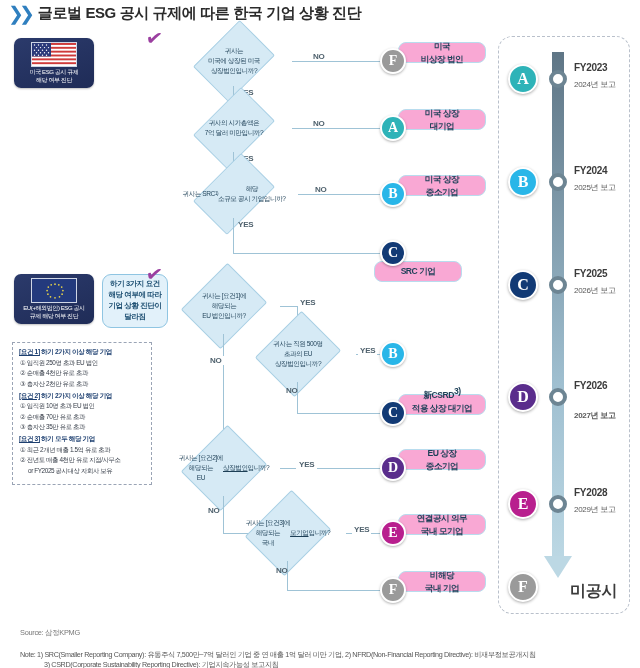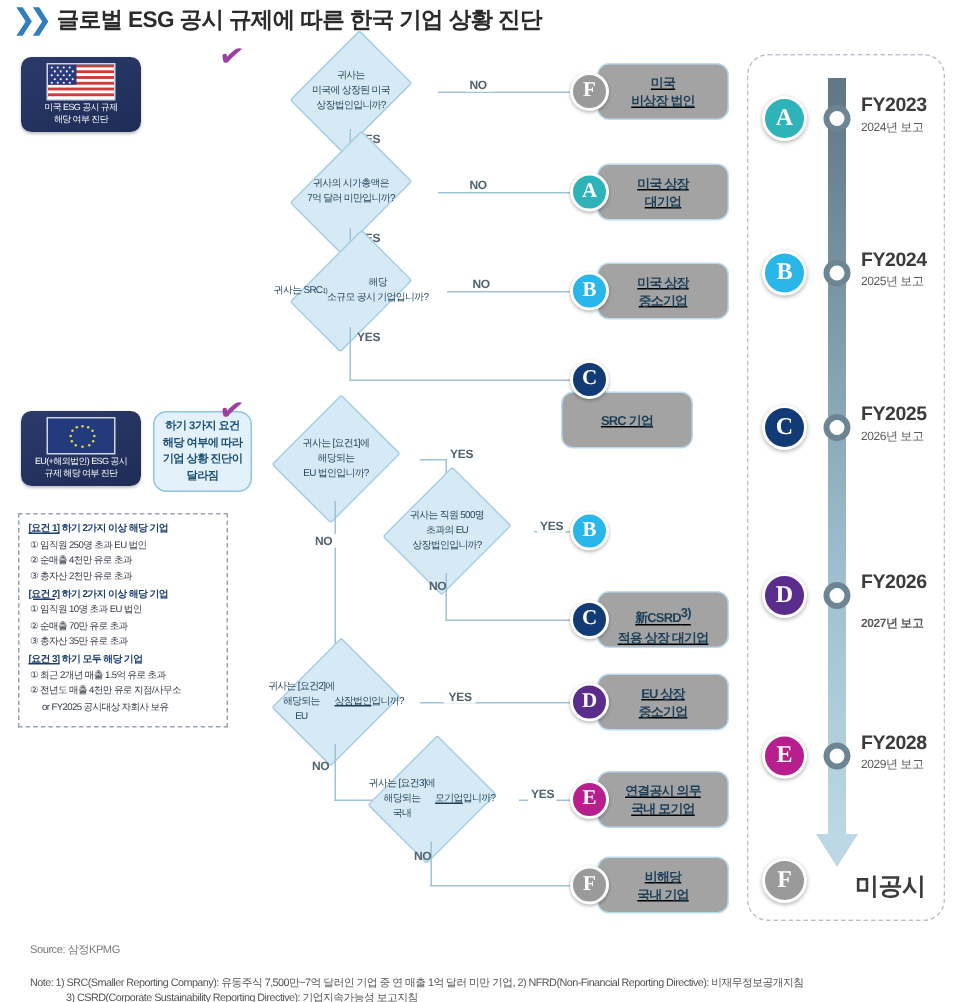--- a/index.html
+++ b/index.html
@@ -56,23 +56,23 @@
   .diamond .txt {
     position: absolute; inset: 0; display: flex; align-items: center; justify-content: center;
     text-align: center; font-size: 6.6px; color: #1d3f56; line-height: 1.5; letter-spacing: -0.45px;
     padding: 0 6px;
   }
   .diamond .txt u { text-decoration: underline; }
   .sup { font-size: 4.6px; vertical-align: super; }
 
   
   .result {
-    position: absolute; height: 38px; border-radius: 8px;
-    background: #a3a3a3; border: 1.2px solid #b8dcee;
-    display: flex; align-items: center; justify-content: center; text-align: center; text-decoration: underline;
+    position: absolute; height: 21px; border-radius: 8px;
+    background: #f9a8d4; border: 1.2px solid #b8dcee;
+    display: flex; align-items: center; justify-content: center; text-align: center;
   }
   .result span { font-size: 8.6px; color: #1c3f57; font-weight: bold; line-height: 1.45; letter-spacing: -0.5px; }
   .pill {
     position: absolute; width: 26px; height: 26px; border-radius: 50%;
     display: flex; align-items: center; justify-content: center;
     color: #fff; font-size: 14px; font-weight: bold; font-family: "Liberation Serif", serif;
     border: 2.2px solid #fff; box-shadow: 0 1px 2.5px rgba(0,0,0,.3); z-index: 4;
   }
 
   
@@ -96,21 +96,21 @@
   .tl-node {
     position: absolute; width: 18px; height: 18px; border-radius: 50%;
     background: #fff; border: 4.5px solid #6d8593; z-index: 3;
   }
   .tl-pill {
     position: absolute; width: 30px; height: 30px; border-radius: 50%;
     display: flex; align-items: center; justify-content: center;
     color: #fff; font-size: 16px; font-weight: bold; font-family: "Liberation Serif", serif;
     border: 2.5px solid #fff; box-shadow: 0 1px 3px rgba(0,0,0,.32); z-index: 4;
   }
-  .tl-fy { position: absolute; font-size: 13px; font-weight: bold; color: #3b3b3b; letter-spacing: -0.3px; }
+  .tl-fy { position: absolute; font-size: 10px; font-weight: bold; color: #3b3b3b; letter-spacing: -0.3px; }
   .tl-sub { position: absolute; font-size: 8px; color: #5a5a5a; letter-spacing: -0.3px; }
   .tl-none { position: absolute; font-size: 16px; font-weight: bold; color: #3b3b3b; letter-spacing: -0.3px; }
 
   
   .src { position: absolute; left: 20px; top: 628px; font-size: 7.4px; color: #777; letter-spacing: -0.3px; }
   .note { position: absolute; left: 20px; top: 650px; font-size: 7.2px; color: #555; letter-spacing: -0.35px; white-space: nowrap; text-align: right; }
   .note2 { position: absolute; left: 44px; top: 660px; font-size: 7.2px; color: #555; letter-spacing: -0.35px; white-space: nowrap; }
 </style>
 </head>
 <body>

